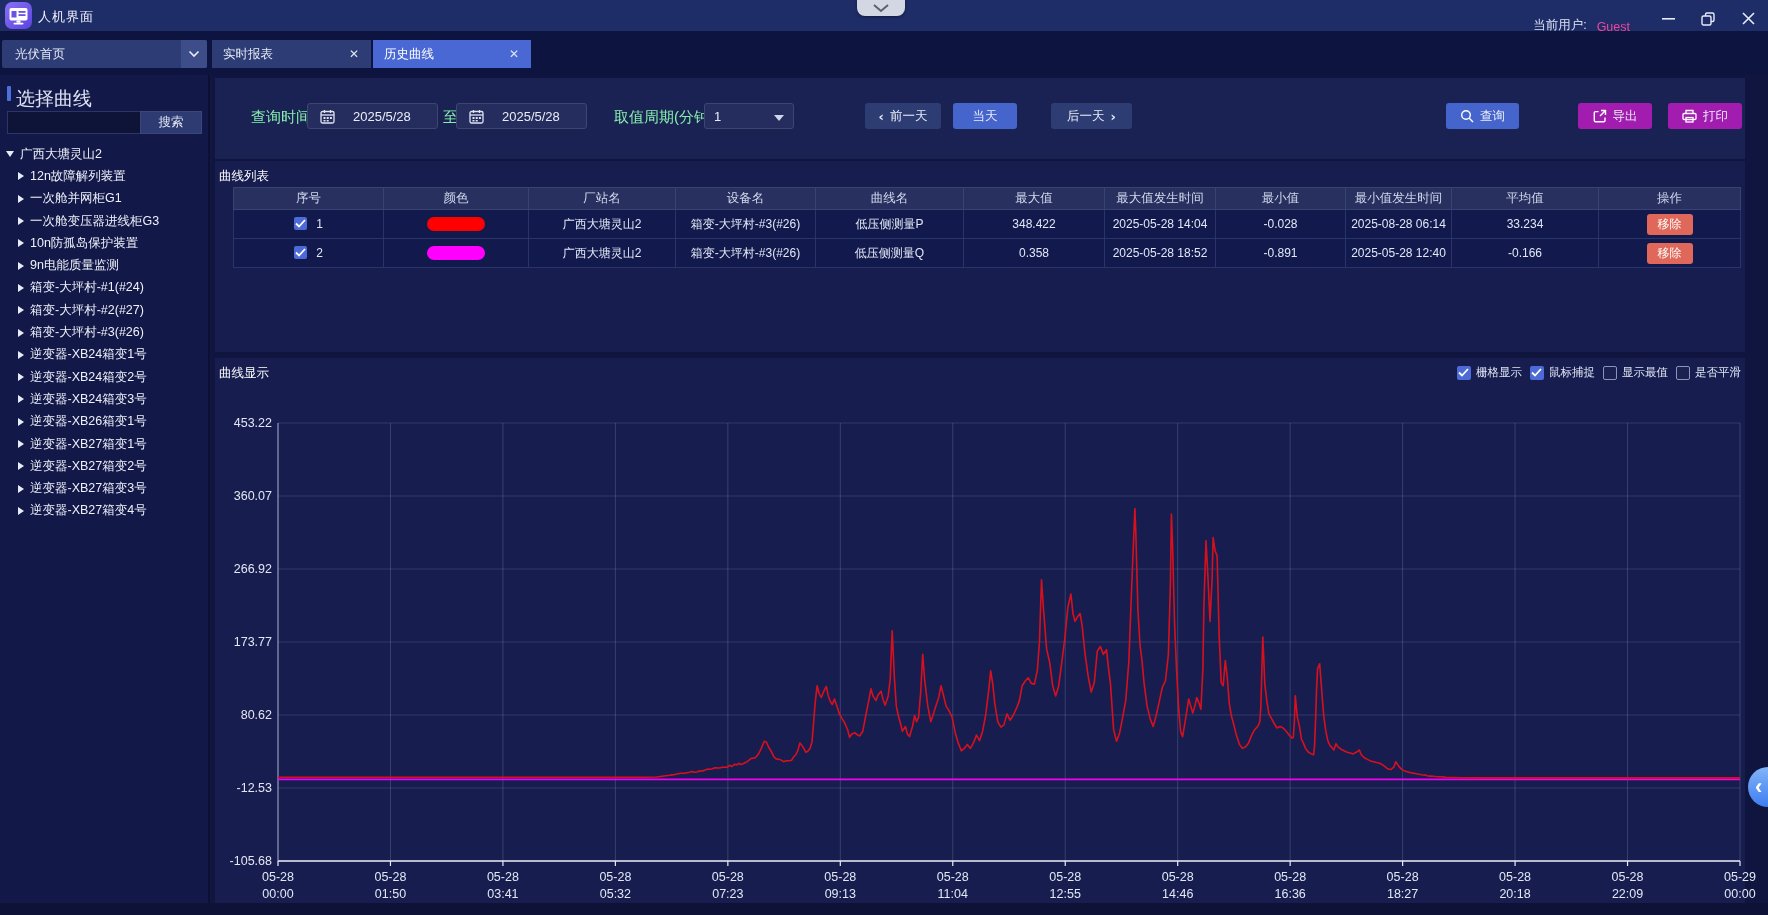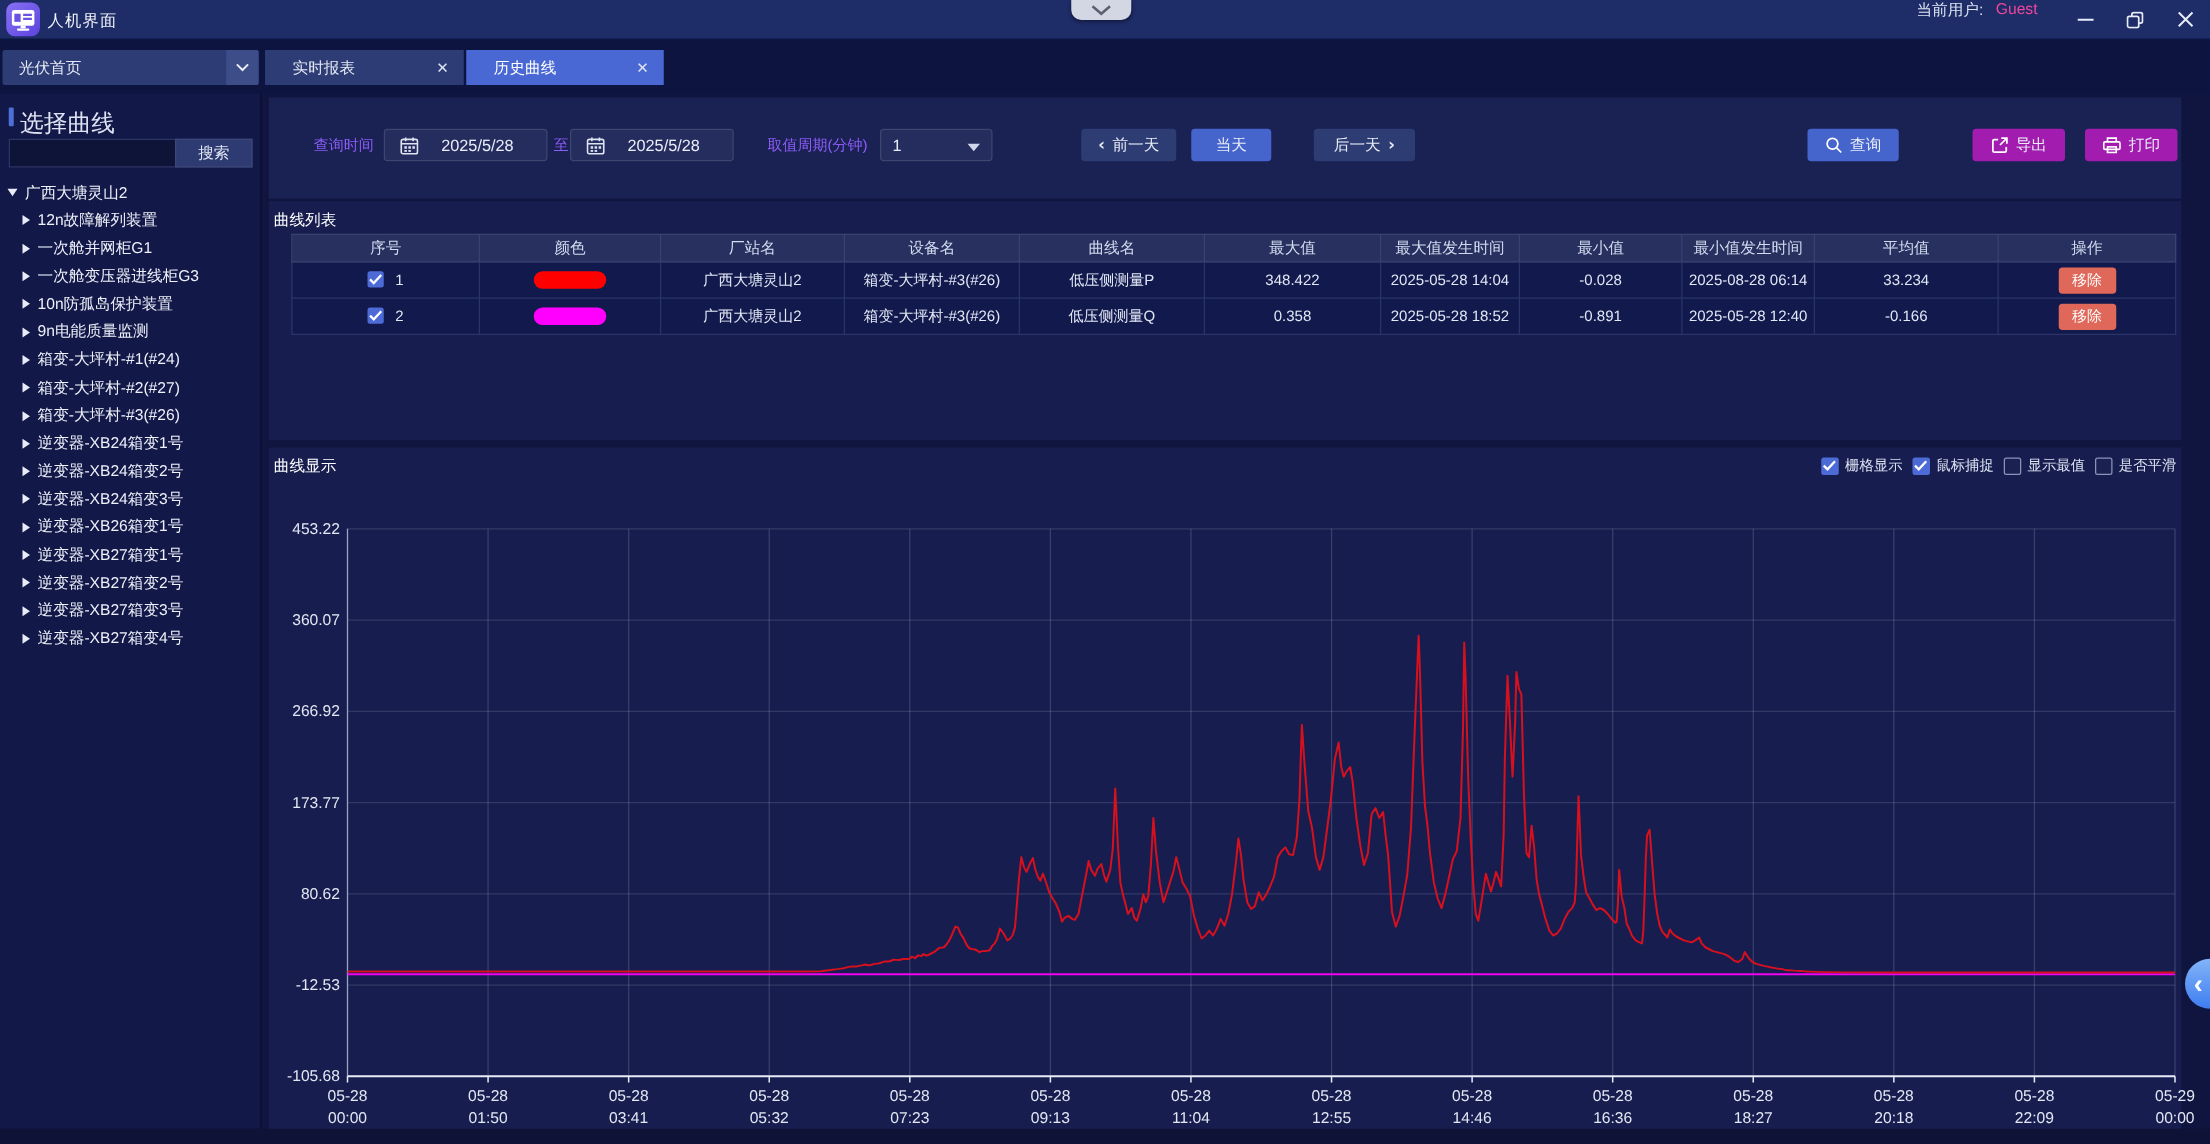--- a/index.html
+++ b/index.html
@@ -7,37 +7,37 @@
 body{font-family:"Liberation Sans",sans-serif;background:#111741;position:relative;color:#e8ecf8}
 
 #titlebar{position:absolute;left:0;top:0;width:1768px;height:31px;background:#1e2c68}
 #logo{position:absolute;left:5px;top:2px;width:27px;height:27px;border-radius:7px;
   background:linear-gradient(135deg,#8a71f5,#5b43dd)}
 #logo svg{position:absolute;left:3px;top:3px}
 #app-title{position:absolute;left:38px;top:8px;font-size:13px;color:#f2f4fb;letter-spacing:1px}
 #top-handle{position:absolute;left:857px;top:0;width:48px;height:16px;background:#d3d7e4;
   border-radius:0 0 8px 8px;box-shadow:0 1px 3px rgba(0,0,0,.4)}
 #top-handle svg{position:absolute;left:14px;top:3px}
-#user-area{position:absolute;right:0;top:0;height:34px;display:flex;align-items:flex-start}
+#user-area{position:absolute;right:0;top:0;height:34px;display:flex;align-items:flex-end}
 #user-label{font-size:12.5px;color:#dfe4f2}
 #user-name{font-size:12.5px;color:#ec4899;margin-left:10px;margin-right:18px}
 .winbtn{width:40px;height:31px;display:flex;align-items:center;justify-content:center}
 .winbtn svg{display:block}
 #win-min{margin-left:0}
 
 #tabbar{position:absolute;left:0;top:31px;width:1768px;height:44px;background:#0e1440}
 .tab{position:absolute;top:9px;height:28px;background:#2d3c74;display:flex;align-items:center;font-size:12.5px;color:#e6eaf6}
 .tab.active{background:#4a68d4;color:#fff}
 #tab-0{left:2px;width:205px;border-radius:2px;overflow:hidden}
 #tab-0 .tab-label{padding-left:13px}
 #tab-0 .tab-caret{position:absolute;right:0;top:0;width:26px;height:28px;background:#3c4d8a;display:flex;align-items:center;justify-content:center}
 #tab-1{left:212px;width:159px}
 #tab-2{left:373px;width:158px}
 .tab-label{white-space:nowrap}
-#tab-1 .tab-label,#tab-2 .tab-label{padding-left:22px}
+#tab-1 .tab-label,#tab-2 .tab-label{padding-left:11px}
 .tab-close{position:absolute;right:8px;top:0;height:28px;width:18px;display:flex;align-items:center;justify-content:center;font-size:12px;color:#dfe4f4}
 
 #sidebar{position:absolute;left:0;top:75px;width:210px;height:828px;background:#121848;border-right:2px solid #0b1034}
 #side-title{position:absolute;left:16px;top:11px;font-size:19px;color:#dde3f2}
 #side-accent{position:absolute;left:7px;top:11px;width:4px;height:15px;background:#4c6fd8;border-radius:1px}
 #search-row{position:absolute;left:7px;top:36px;width:195px;height:23px;display:flex}
 #search-input{flex:1;min-width:0;background:#0e1338;border:1px solid #2c3566;border-right:none;color:#e8ecf8;font-size:12px;padding:0 6px;outline:none;font-family:inherit}
 #search-btn{width:62px;flex:none;white-space:nowrap;padding:0;background:#2e3b72;border:1px solid #3c4778;color:#e3e8f5;font-size:12.5px;font-family:inherit}
 #tree{position:absolute;left:0;top:68px;width:210px}
 .tree-item{height:22.3px;display:flex;align-items:center;color:#eef1fa;font-size:12.5px;white-space:nowrap}
@@ -46,21 +46,21 @@
 .tree-item.lvl1{padding-left:18px}
 .arrow.right{border-left:6px solid #e8ecf8;border-top:4.5px solid transparent;border-bottom:4.5px solid transparent}
 .arrow.down{border-top:6px solid #e8ecf8;border-left:4.5px solid transparent;border-right:4.5px solid transparent}
 
 #main{position:absolute;left:212px;top:75px;width:1556px;height:828px;background:#101540}
 .panel{position:absolute;background:#171e4f}
 #panel-toolbar{left:3px;top:3px;width:1530px;height:81px;background:#1a2153}
 #panel-list{left:3px;top:86px;width:1530px;height:191px}
 #panel-chart{left:3px;top:283px;width:1530px;height:552px}
 .panel-title{position:absolute;left:4px;top:7px;font-size:12.5px;color:#ffffff}
-.tb-label{position:absolute;top:29px;font-size:12px;color:#8b5cf6;line-height:19px}
+.tb-label{position:absolute;top:29px;font-size:15px;color:#86efac;line-height:19px}
 .dateinput{position:absolute;top:25px;height:26px;background:#252d5e;border:1px solid #3c466f;border-radius:3px;display:flex;align-items:center;color:#e9edf8;font-size:13px}
 .dateinput .cal{margin:0 10px 0 12px;display:block}
 .dateinput .val{margin-left:8px}
 #period-select{position:absolute;top:25px;height:26px;background:#252d5e;border:1px solid #3c466f;border-radius:3px;color:#e9edf8;font-size:13px;display:flex;align-items:center}
 #period-select .val{margin-left:9px}
 #period-select .caret{position:absolute;right:9px;top:11px;width:0;height:0;border-left:5px solid transparent;border-right:5px solid transparent;border-top:6px solid #cfd6ec}
 .tb-btn{position:absolute;top:25px;height:26px;border-radius:3px;background:#2e3c74;color:#e9edf8;font-size:12.5px;display:flex;align-items:center;justify-content:center;gap:6px}
 .tb-btn.primary{background:#4565cd}
 .tb-btn.icon-btn{background:#a21caf}
 .tb-btn .chev{font-size:13px;font-weight:bold;font-family:"DejaVu Sans",sans-serif}

